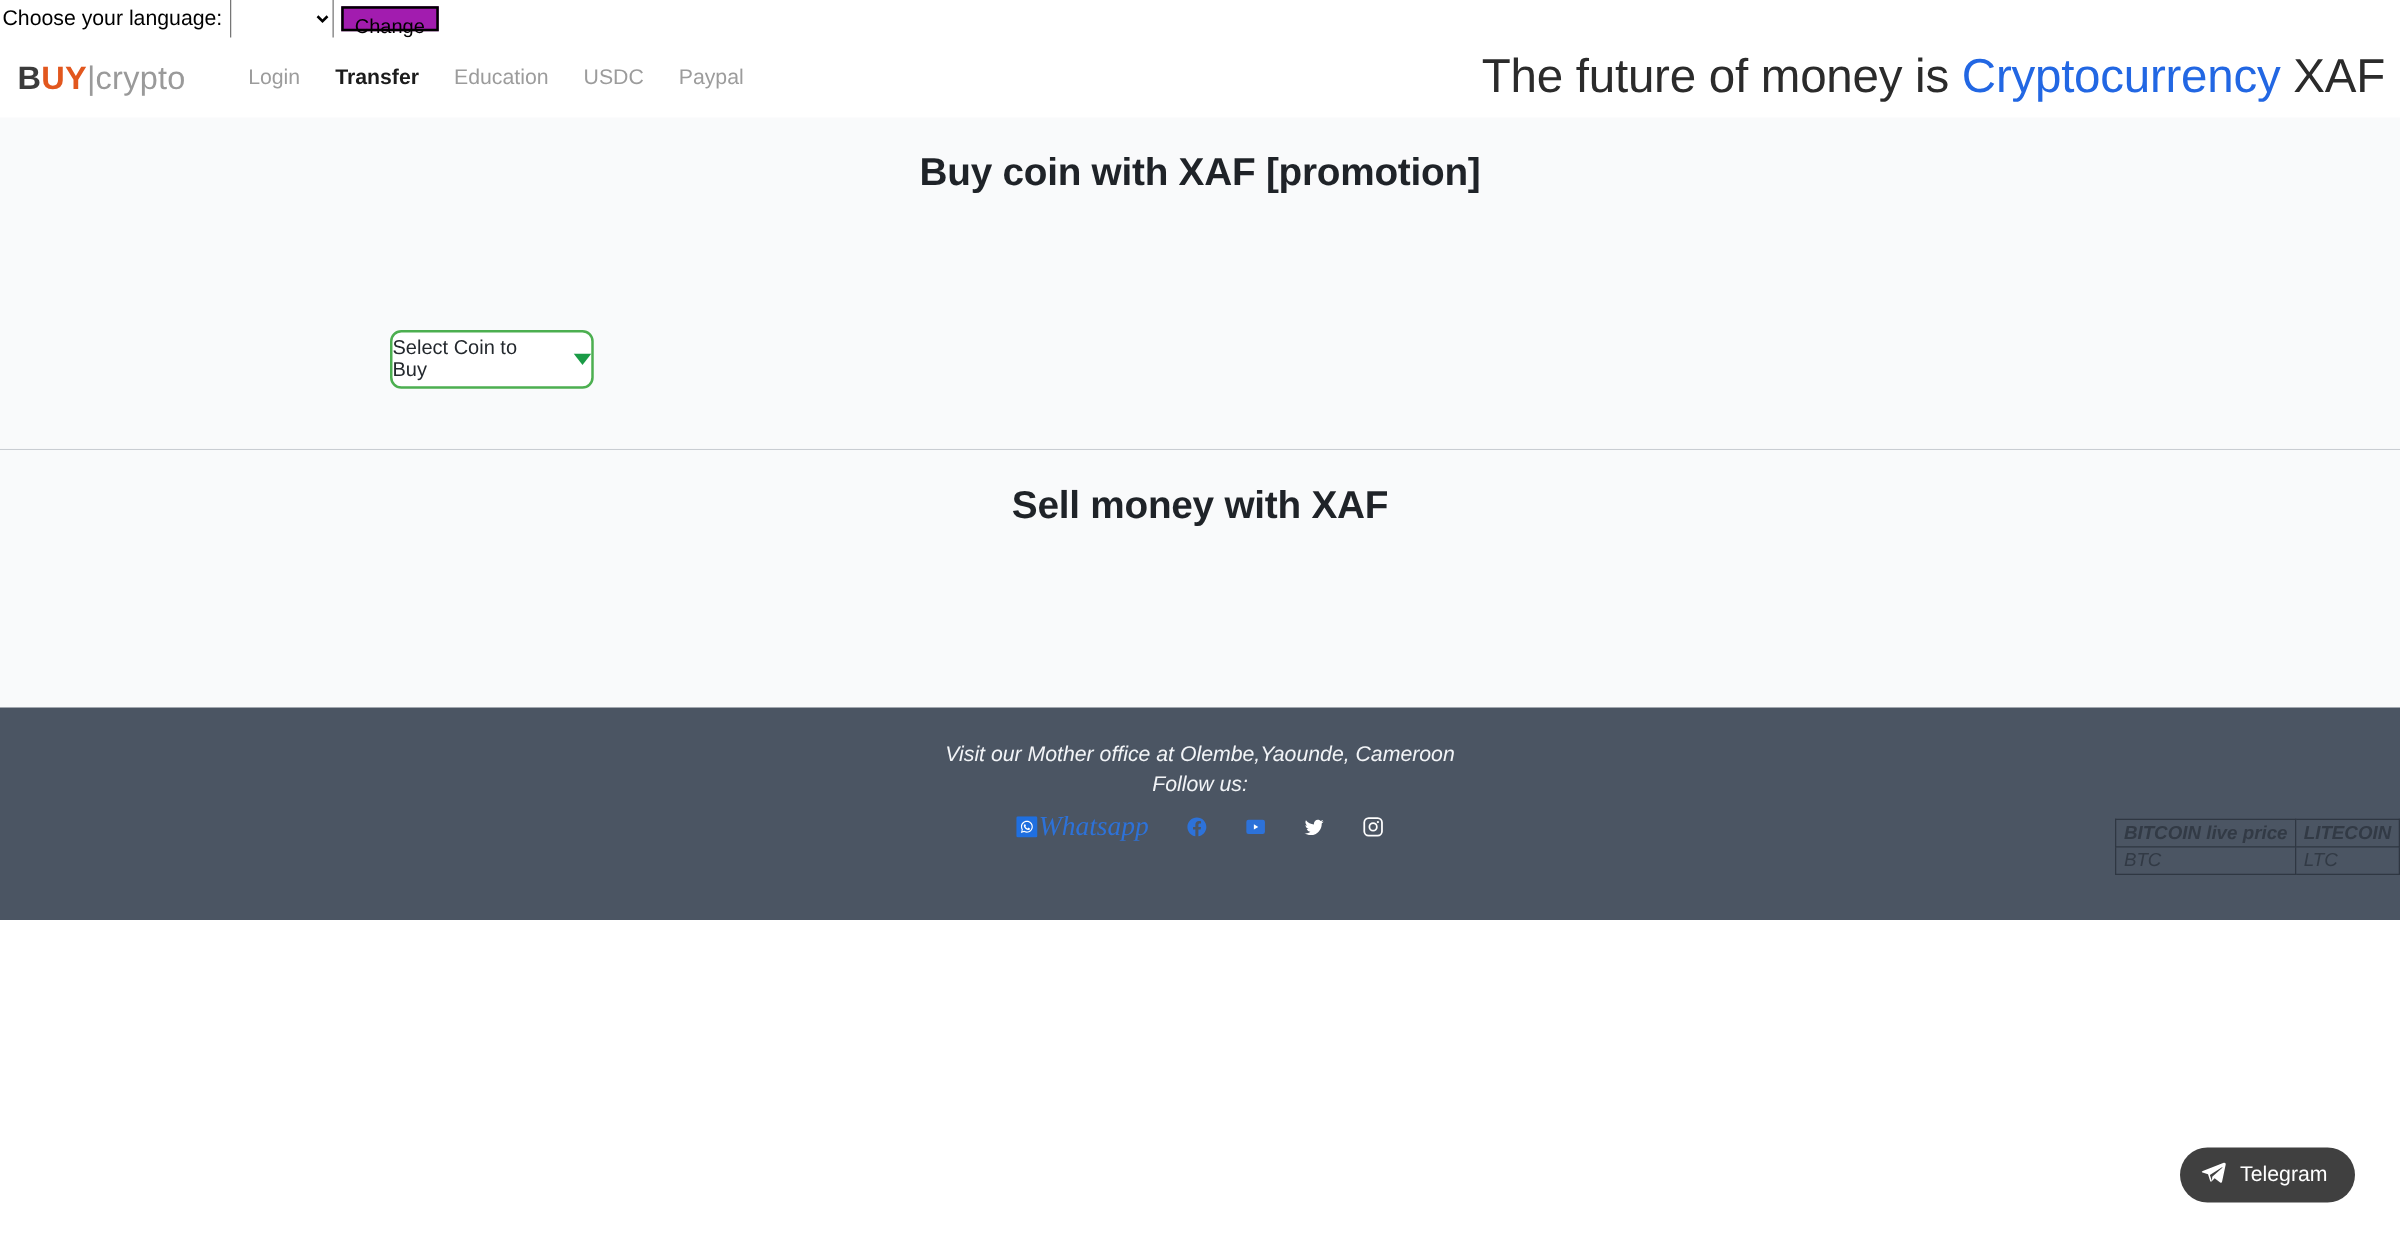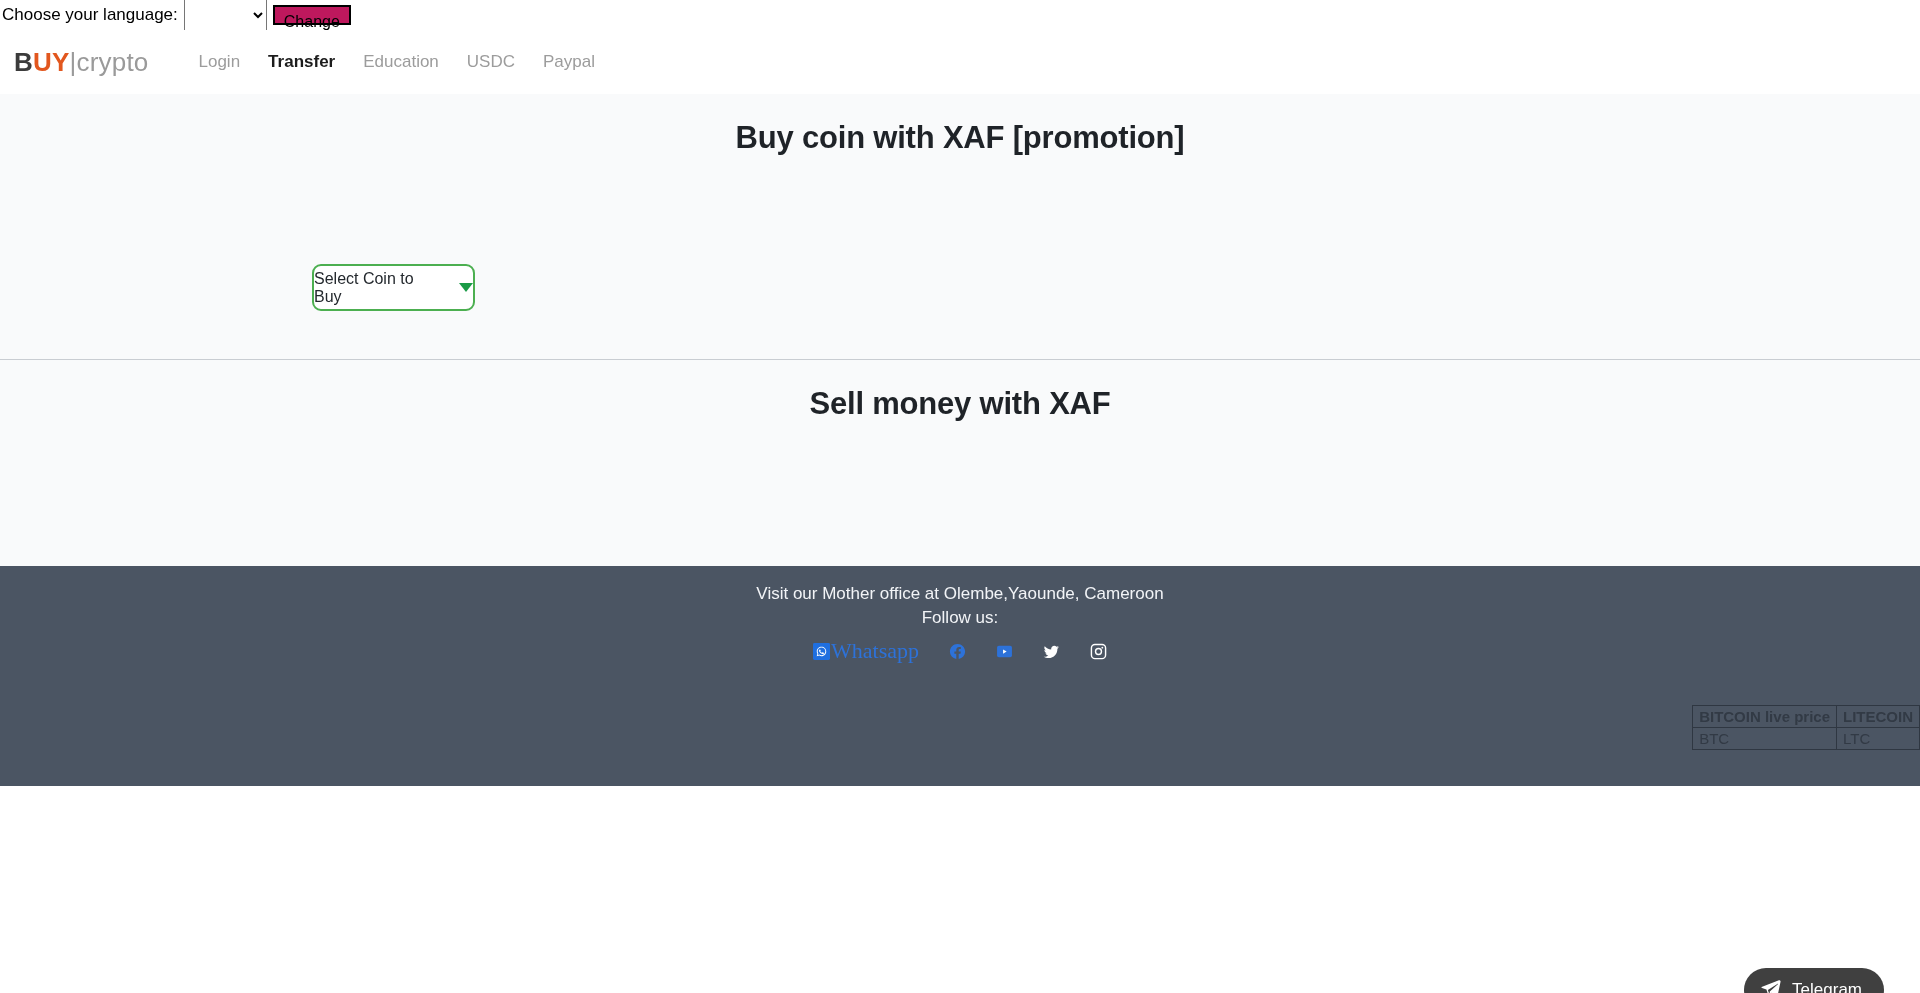--- a/index.html
+++ b/index.html
@@ -32,21 +32,21 @@
     border: 1px solid #767676;
     background: #ffffff;
     color: #000;
     height: 24px;
   }
   .change-btn {
     font-family: "Liberation Sans", sans-serif;
     font-size: 16px;
     padding: 6px 9px;
     border: 2px solid #000000;
-    background: #be185d;
+    background: #a21caf;
     color: #000;
     height: 20px;
     cursor: pointer;
   }
 
   
   .navbar {
     height: 64px;
     background: #ffffff;
     display: flex;
@@ -169,24 +169,25 @@
     font-size: 8px;
     line-height: 12px;
     text-align: center;
     color: #4b5563;
     font-family: "Liberation Mono", monospace;
   }
 
   
   .footer {
     background: #4b5563;
-    height: 220px;
+    height: 170px;
     position: relative;
     color: #f2f4f7;
-    padding-top: 16px;
+    padding-top: 26px;
+    font-style: italic;
   }
   .foot-line {
     text-align: center;
     font-size: 17px;
     line-height: 24px;
   }
   .socials {
     display: flex;
     align-items: center;
     justify-content: center;
@@ -253,20 +254,23 @@
 <div class="navbar">
   <div class="brand">
     <span class="b1">B</span><span class="b2">UY</span><span class="b4">|</span><span class="b4">crypto</span>
   </div>
   <div class="nav-links">
     <a class="nav-link" href="#">Login</a>
     <a class="nav-link active" href="#">Transfer</a>
     <a class="nav-link" href="#">Education</a>
     <a class="nav-link" href="#">USDC</a>
     <a class="nav-link" href="#">Paypal</a>
+  </div>
+  <div class="tagline">
+    <span>The future of money is </span><span class="crypto">Cryptocurrency</span><span> XAF</span>
   </div>
 </div>
 
 <div class="section sec-buy">
   <h2 class="sec-title">Buy coin with XAF [promotion]</h2>
 
   <div class="coin-select select-buy">
     <span>Select Coin to Buy</span>
     <span class="caret"></span>
   </div>

